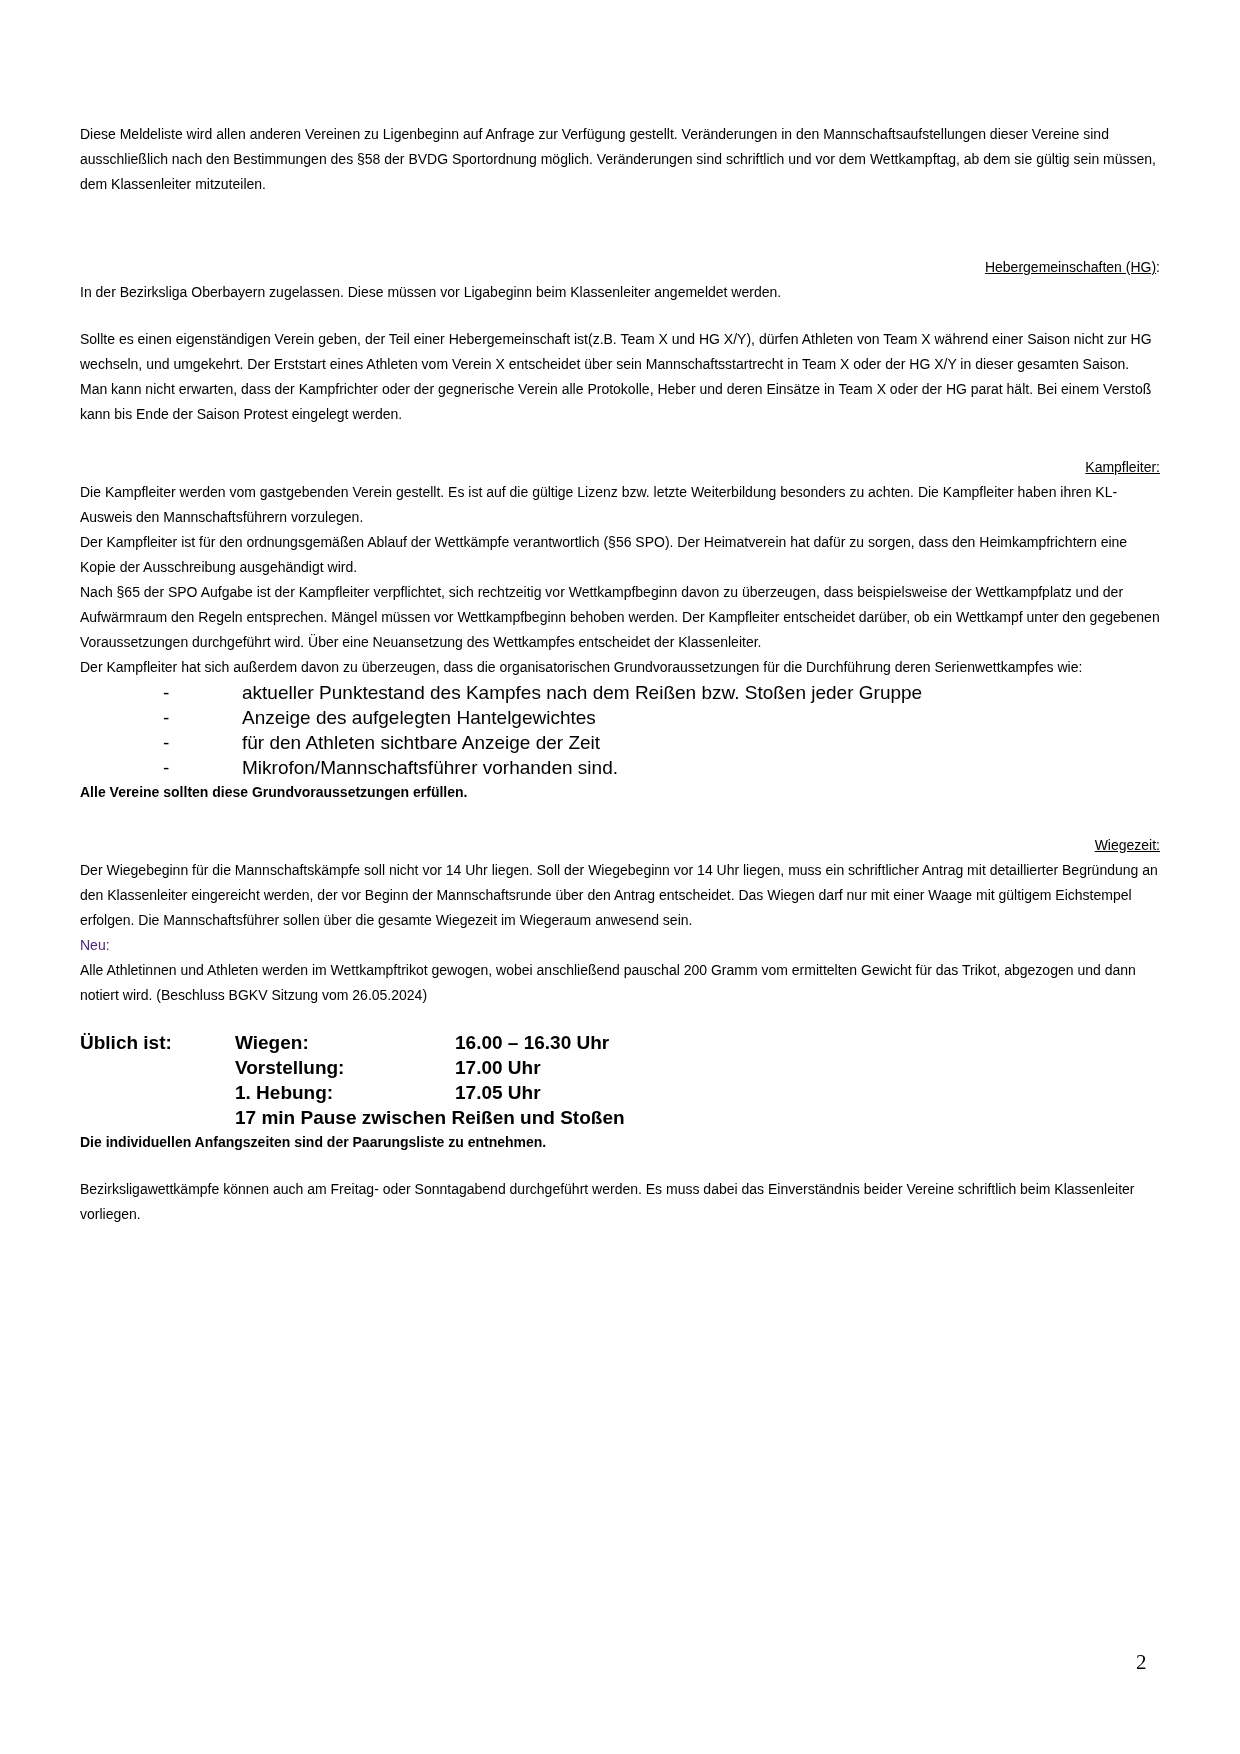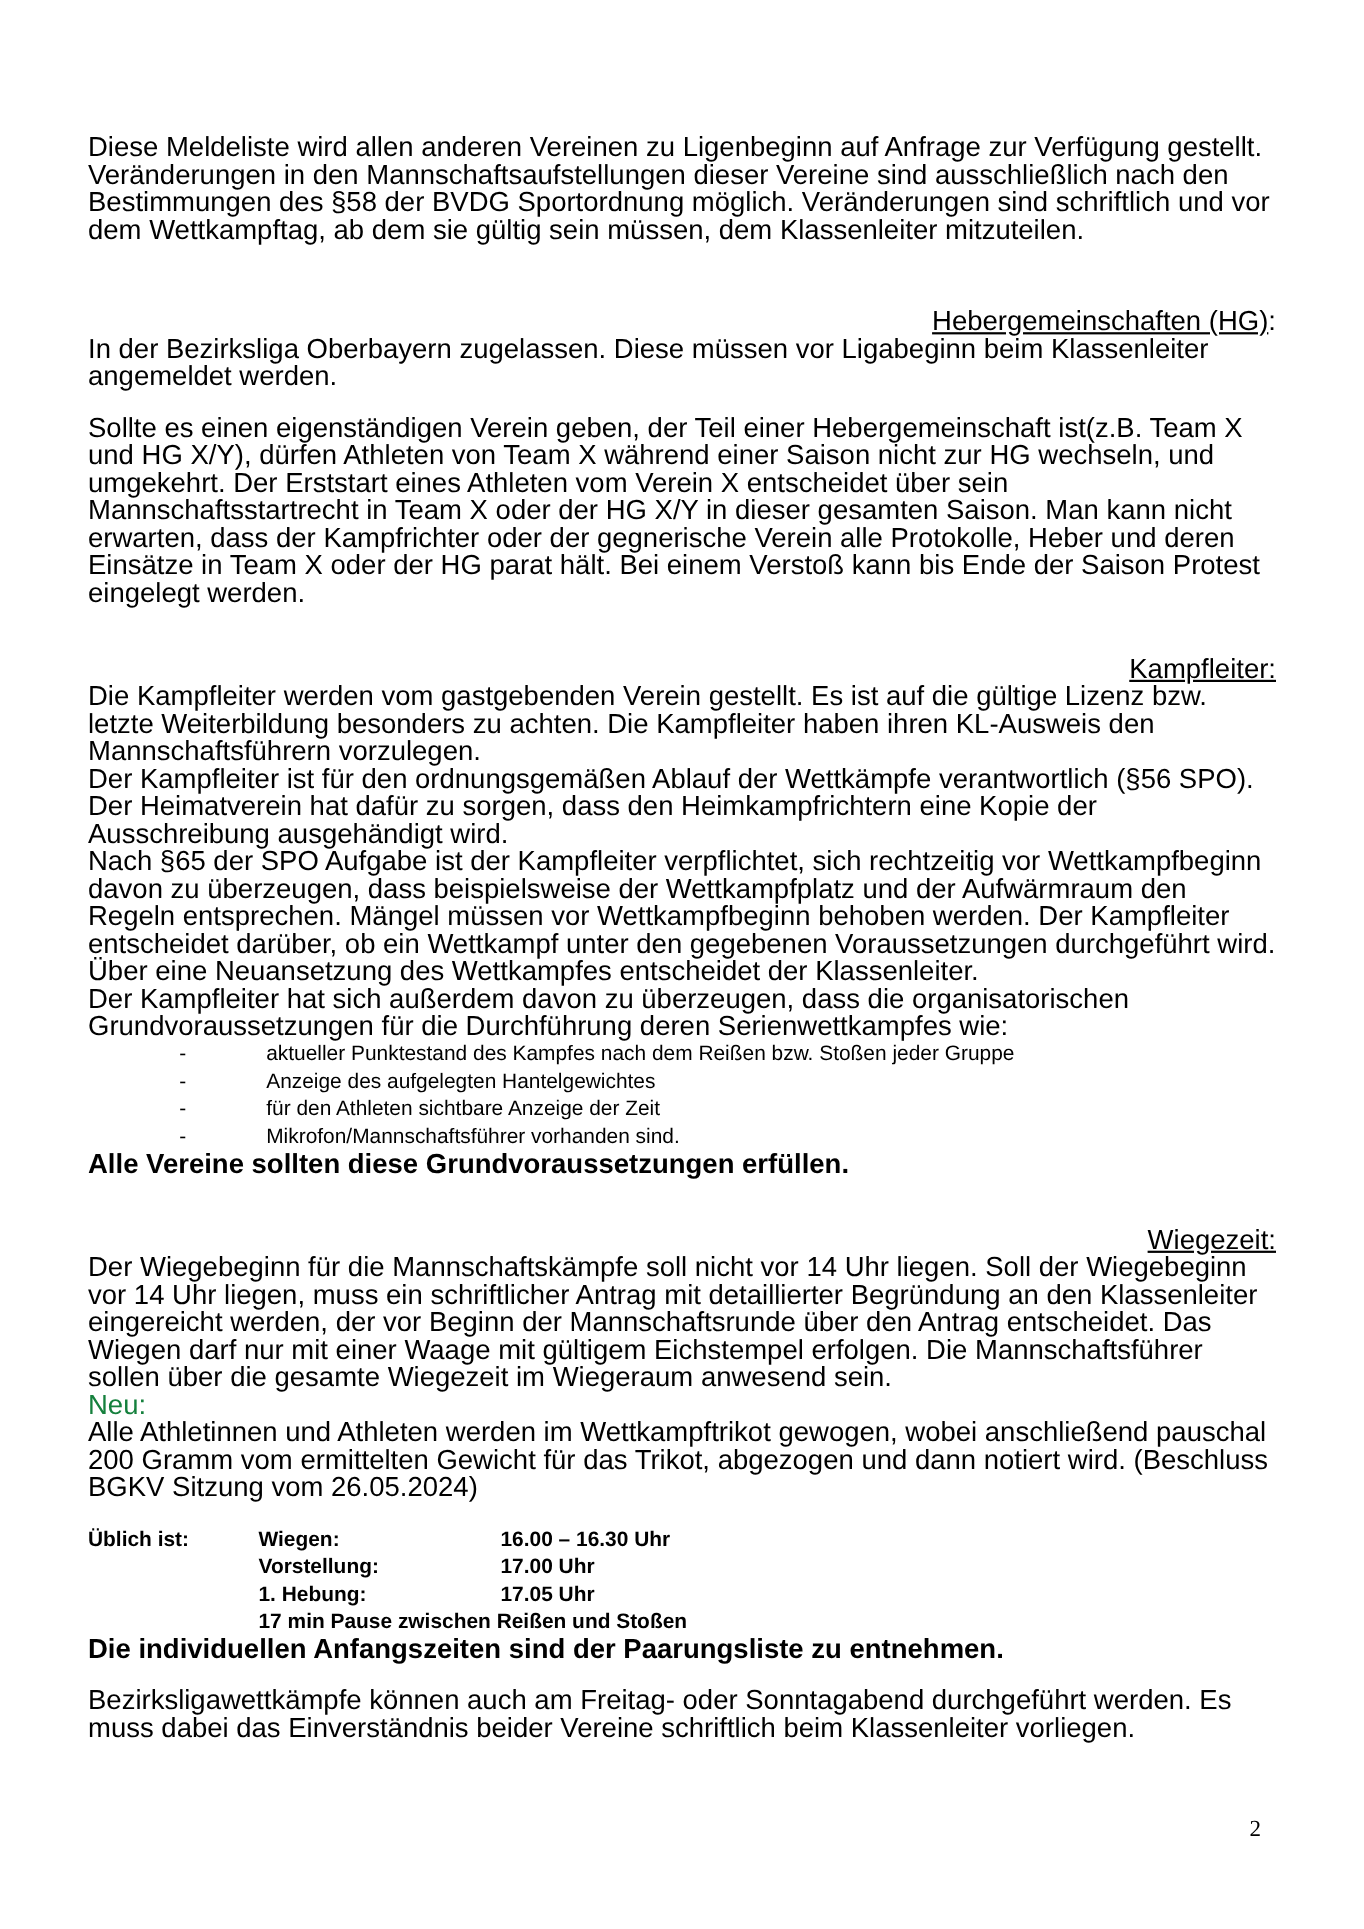--- a/index.html
+++ b/index.html
@@ -9,27 +9,27 @@
     height: 1754px;
     background: #ffffff;
     box-sizing: border-box;
     padding: 122px 80px 0 80px;
     font-family: "Liberation Sans", sans-serif;
     font-size: 19px;
     line-height: 25px;
     color: #000000;
     overflow: hidden;
   }
-  p, h2 { margin: 0; padding: 0; font-size: 25px; line-height: 25px; }
+  p, h2 { margin: 0; padding: 0; font-size: 14px; line-height: 25px; }
   h2 { font-weight: normal; text-align: right; }
   .u { text-decoration: underline; }
   .bold { font-weight: bold; }
-  .red { color: #15803d; }
+  .red { color: #4c1d95; }
   .sp1 { margin-top: 22px; }   
-  .sp2 { margin-top: 44px; }   
+  .sp2 { margin-top: 28px; }   
   .sp-h { margin-top: 58px; }  
   .bullet-row { display: flex; padding-left: 83px; }
   .bullet-row .dash { display: inline-block; width: 79px; flex: 0 0 79px; }
   .sched-row { display: flex; }
   .sched-row .c1 { display: inline-block; width: 155px; flex: 0 0 155px; }
   .sched-row .c2 { display: inline-block; width: 220px; flex: 0 0 220px; }
   .page-number {
     position: absolute;
     left: 1136px;
     top: 1650px;

